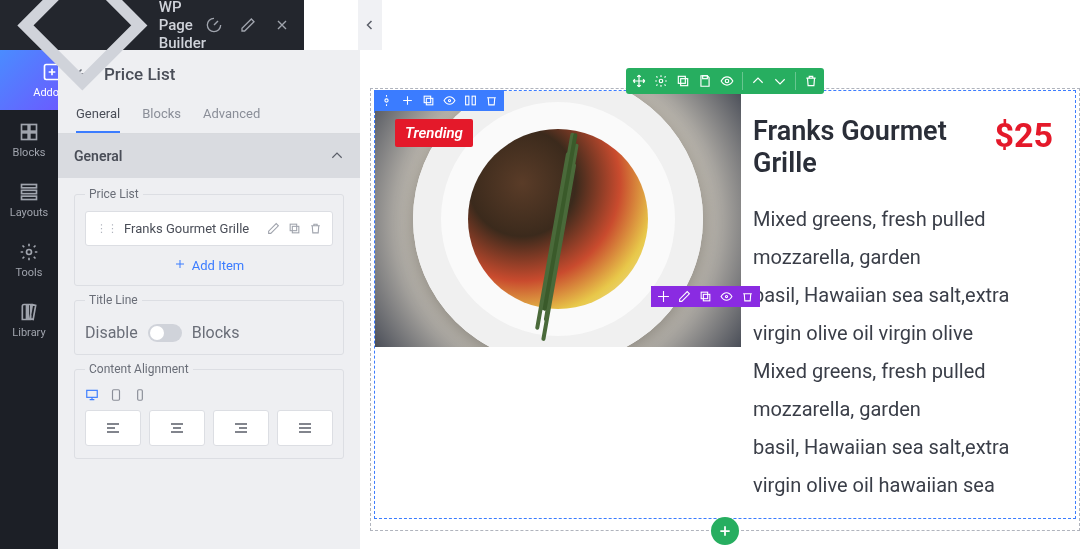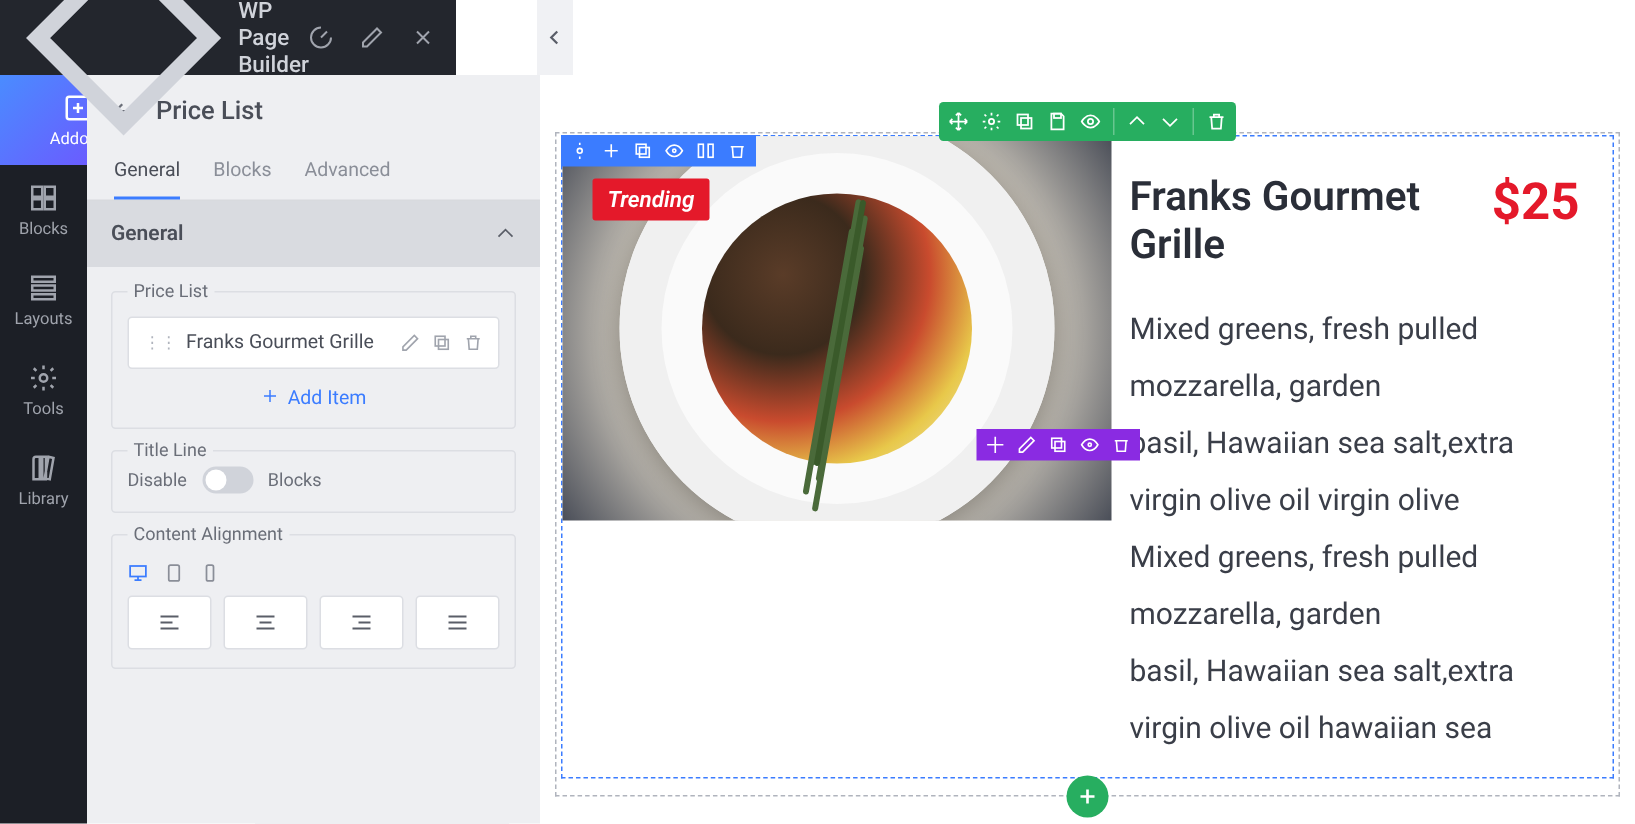--- a/index.html
+++ b/index.html
@@ -30,21 +30,21 @@
 .section-bar { background: #d9dbe0; padding: 14px 16px; display: flex; justify-content: space-between; align-items: center; cursor: pointer; }
 .section-bar h3 { font-size: 14px; font-weight: 600; color: #4a4e58; }
 .group { padding: 16px; }
 .group-box { border: 1px solid #dcdee3; border-radius: 3px; padding: 10px 10px 12px; margin-bottom: 14px; background: #eeeff2; position: relative; }
 .group-label { position: absolute; top: -8px; left: 10px; background: #eeeff2; padding: 0 4px; font-size: 12px; color: #6a6e78; }
 .list-item { background: #fff; border: 1px solid #dcdee3; border-radius: 3px; padding: 9px 10px; display: flex; align-items: center; font-size: 13px; color: #4a4e58; margin-top: 6px; }
 .list-item-icons { margin-left: auto; display: flex; gap: 8px; color: #a0a4ad; }
 .list-item-icons svg { width: 13px; height: 13px; cursor: pointer; }
 .grip { color: #b0b4bd; margin-right: 6px; font-size: 11px; }
 .add-item { color: #3b7cff; font-size: 13px; display: flex; align-items: flex-start; justify-content: center; gap: 6px; margin-top: 12px; cursor: pointer; }
-.toggle-row { display: flex; align-items: center; gap: 10px; font-size: 12px; color: #6a6e78; margin-top: 0; }
+.toggle-row { display: flex; align-items: center; gap: 10px; font-size: 16px; color: #6a6e78; margin-top: 12px; }
 .toggle { width: 34px; height: 18px; background: #d0d3da; border-radius: 9px; position: relative; cursor: pointer; }
 .toggle::after { content: ""; position: absolute; width: 14px; height: 14px; background: #fff; border-radius: 50%; top: 2px; left: 2px; }
 .device-icons { display: flex; gap: 10px; margin: 8px 0; }
 .device-icons svg { width: 14px; height: 14px; color: #8a8e98; cursor: pointer; }
 .device-icons svg.active { color: #3b7cff; }
 .align-row { display: flex; gap: 8px; }
 .align-btn { flex: 1; background: #fff; border: 1px solid #dcdee3; border-radius: 3px; height: 36px; display: flex; align-items: center; justify-content: center; cursor: pointer; }
 .align-btn svg { width: 16px; height: 16px; color: #5a5e68; }
 
 

